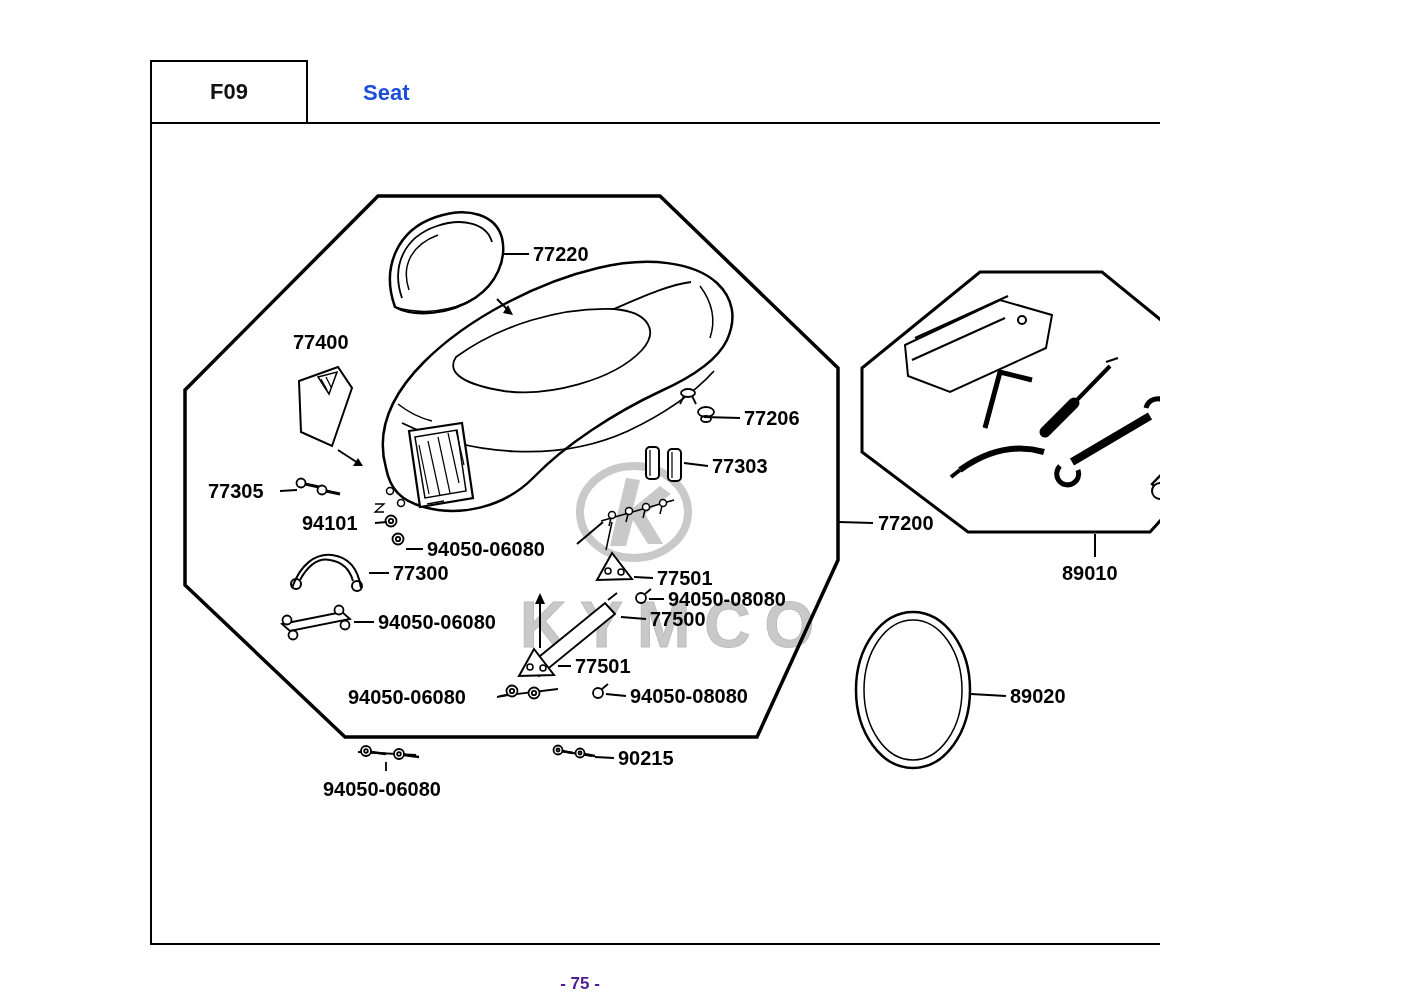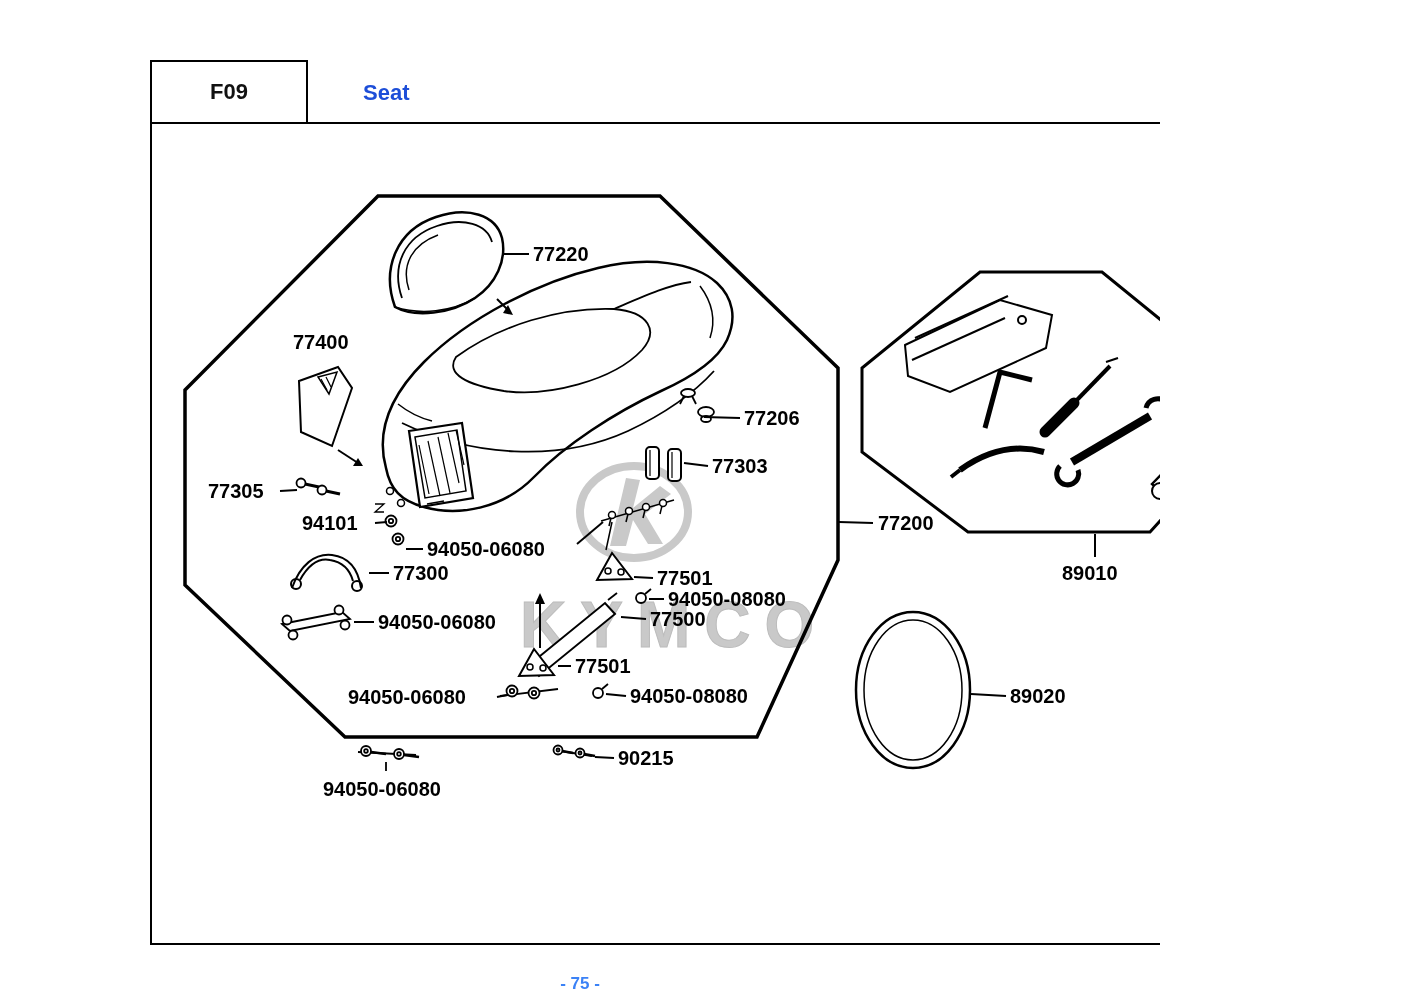--- a/index.html
+++ b/index.html
@@ -8,21 +8,21 @@
     position: relative; width: 1160px; height: 1000px; background: #fff;
     font-family: "Liberation Sans", sans-serif; overflow: hidden;
   }
   .main-border { position: absolute; left: 150px; top: 122px; width: 1115px; height: 823px; border: 2px solid #000; background: transparent; }
   .code-box {
     position: absolute; left: 150px; top: 60px; width: 158px; height: 64px;
     border: 2px solid #000; background: #fff; display: flex; align-items: center; justify-content: center;
     font-weight: bold; font-size: 22px; color: #111; z-index: 3;
   }
   .section-title { position: absolute; left: 363px; top: 80px; font-weight: bold; font-size: 22px; color: #1d4ed8; z-index: 3; }
-  .page-number { position: absolute; left: 0; top: 974px; width: 100%; text-align: center; font-weight: bold; font-size: 17px; color: #3b82f6; }
+  .page-number { position: absolute; left: 0; top: 974px; width: 100%; text-align: center; font-weight: bold; font-size: 17px; color: #4c1d95; }
   svg.diagram { position: absolute; left: 0; top: 0; z-index: 2; }
   .lbl { font-family: "Liberation Sans", sans-serif; font-weight: bold; font-size: 20px; fill: #000; }
   .wm-text { font-family: "Liberation Sans", sans-serif; font-weight: bold; font-size: 64px; letter-spacing: 14px; stroke: #bcbcbc; stroke-width: 1; }
   .ln { stroke: #000; stroke-width: 2; }
 </style>
 </head>
 <body>
 
 <div class="page">
 

